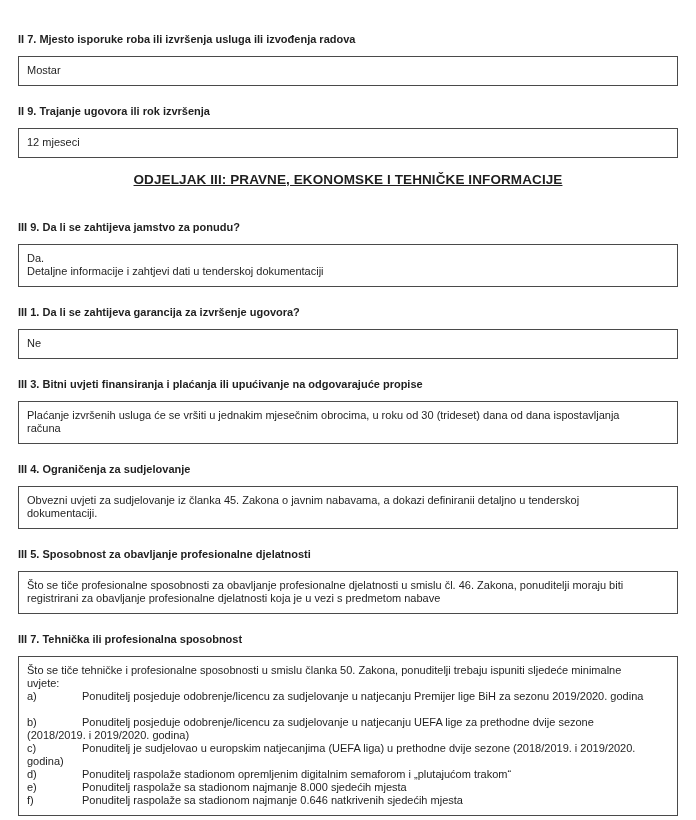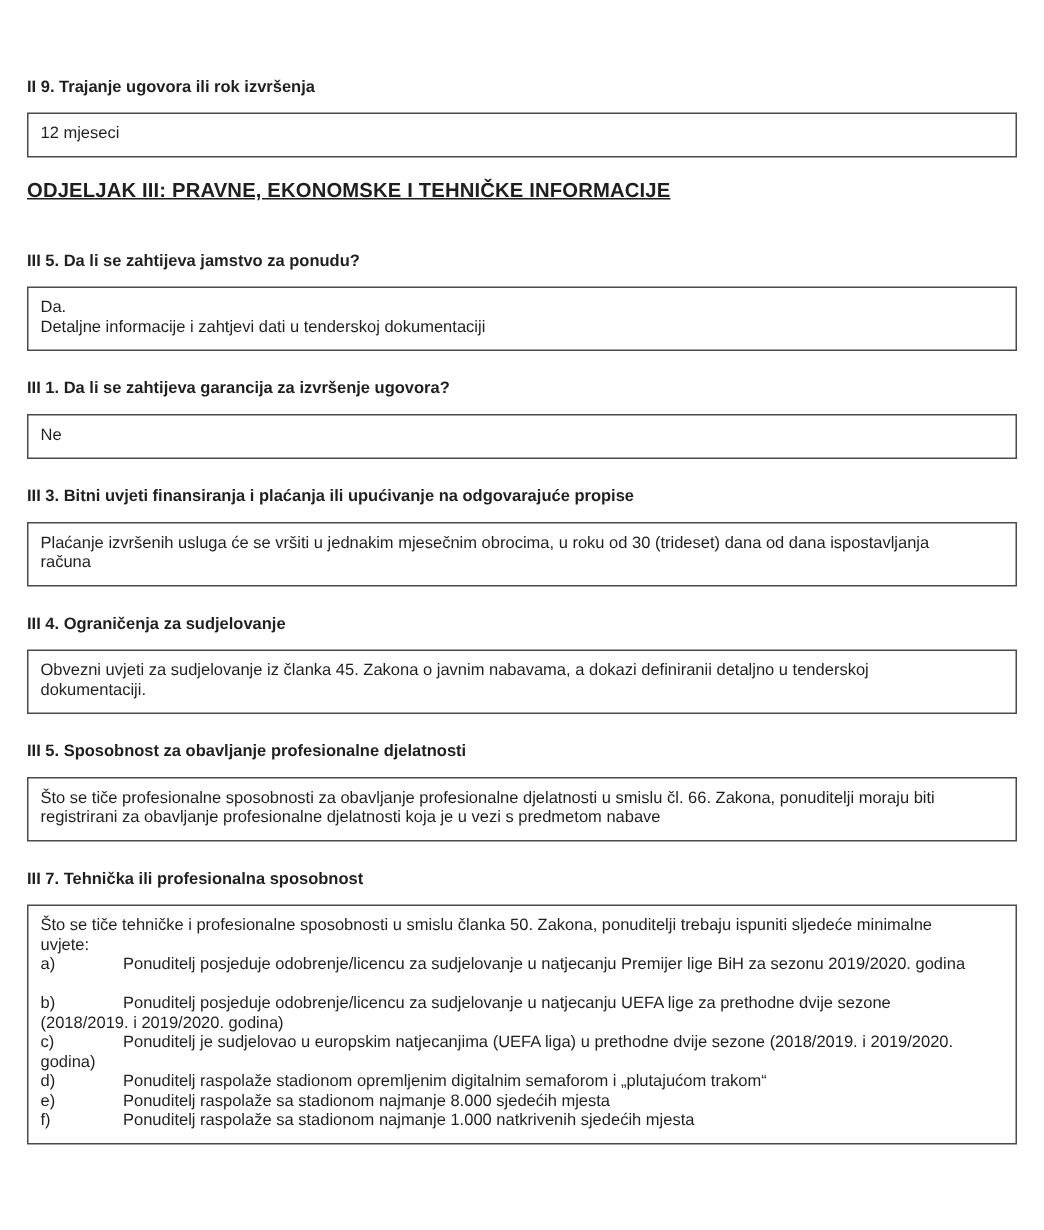--- a/index.html
+++ b/index.html
@@ -37,20 +37,21 @@
     white-space: pre-wrap;
     min-height: 13px;
   }
   .section-title {
     font-weight: bold;
     font-size: 13.5px;
     line-height: 16px;
     text-decoration: underline;
     margin: 14px 0 33px 0;
     letter-spacing: 0.1px;
+    text-align: center;
   }
   .tech-box {
     border: 1px solid #4a4a4a;
     padding: 7px 8px 8px 8px;
     line-height: 13px;
   }
   .tech-intro {
     white-space: pre-wrap;
   }
   .tech-item {
@@ -67,30 +68,34 @@
   }
   .tech-item.gap-after {
     margin-bottom: 13px;
   }
 </style>
 </head>
 <body>
 
 <div class="page">
 
+  <div class="field">
+    <div class="field-label first">II 7. Mjesto isporuke roba ili izvršenja usluga ili izvođenja radova</div>
+    <div class="field-box">Mostar</div>
+  </div>
 
   <div class="field">
     <div class="field-label">II 9. Trajanje ugovora ili rok izvršenja</div>
     <div class="field-box">12 mjeseci</div>
   </div>
 
   <div class="section-title">ODJELJAK III: PRAVNE, EKONOMSKE I TEHNIČKE INFORMACIJE</div>
 
   <div class="field">
-    <div class="field-label">III 5. Da li se zahtijeva jamstvo za ponudu?</div>
+    <div class="field-label">III 9. Da li se zahtijeva jamstvo za ponudu?</div>
     <div class="field-box">Da.
 Detaljne informacije i zahtjevi dati u tenderskoj dokumentaciji</div>
   </div>
 
   <div class="field">
     <div class="field-label">III 1. Da li se zahtijeva garancija za izvršenje ugovora?</div>
     <div class="field-box">Ne</div>
   </div>
 
   <div class="field">
@@ -100,21 +105,21 @@
   </div>
 
   <div class="field">
     <div class="field-label">III 4. Ograničenja za sudjelovanje</div>
     <div class="field-box">Obvezni uvjeti za sudjelovanje iz članka 45. Zakona o javnim nabavama, a dokazi definiranii detaljno u tenderskoj
 dokumentaciji.</div>
   </div>
 
   <div class="field">
     <div class="field-label">III 5. Sposobnost za obavljanje profesionalne djelatnosti</div>
-    <div class="field-box">Što se tiče profesionalne sposobnosti za obavljanje profesionalne djelatnosti u smislu čl. 66. Zakona, ponuditelji moraju biti
+    <div class="field-box">Što se tiče profesionalne sposobnosti za obavljanje profesionalne djelatnosti u smislu čl. 46. Zakona, ponuditelji moraju biti
 registrirani za obavljanje profesionalne djelatnosti koja je u vezi s predmetom nabave</div>
   </div>
 
   <div class="field">
     <div class="field-label">III 7. Tehnička ili profesionalna sposobnost</div>
     <div class="tech-box">
       <div class="tech-intro">Što se tiče tehničke i profesionalne sposobnosti u smislu članka 50. Zakona, ponuditelji trebaju ispuniti sljedeće minimalne
 uvjete:</div>
 
       <div class="tech-item gap-after">
@@ -133,19 +138,19 @@
 
       <div class="tech-item">
         <span class="item-letter">d)</span><span class="item-text">Ponuditelj raspolaže stadionom opremljenim digitalnim semaforom i „plutajućom trakom“</span>
       </div>
 
       <div class="tech-item">
         <span class="item-letter">e)</span><span class="item-text">Ponuditelj raspolaže sa stadionom najmanje 8.000 sjedećih mjesta</span>
       </div>
 
       <div class="tech-item">
-        <span class="item-letter">f)</span><span class="item-text">Ponuditelj raspolaže sa stadionom najmanje 1.000 natkrivenih sjedećih mjesta</span>
+        <span class="item-letter">f)</span><span class="item-text">Ponuditelj raspolaže sa stadionom najmanje 0.646 natkrivenih sjedećih mjesta</span>
       </div>
 
     </div>
   </div>
 
 </div>
 
 </body></html>

